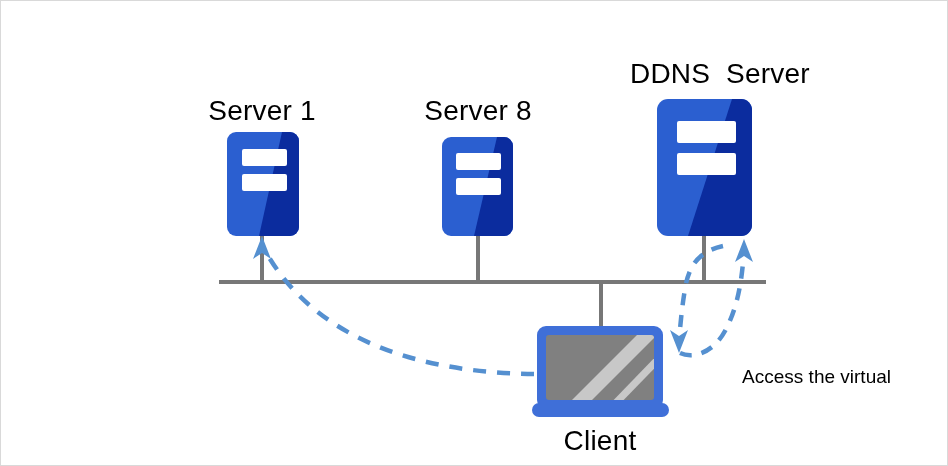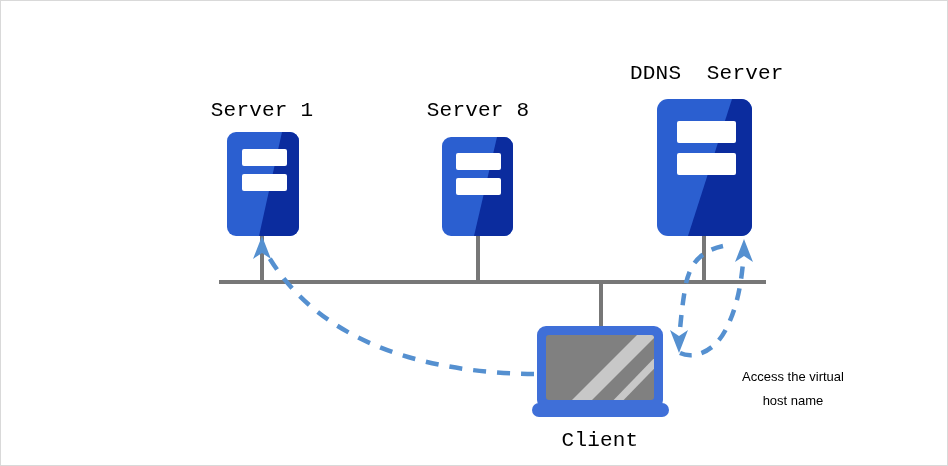--- a/index.html
+++ b/index.html
@@ -22,34 +22,34 @@
   #diagram-svg {
     position: absolute;
     left: 0;
     top: 0;
     width: 948px;
     height: 466px;
   }
   .node-label {
     position: absolute;
     color: #000000;
-    font-family: Liberation Mono, monospace;
-    font-size: 21px;
+    font-family: Liberation Sans, sans-serif;
+    font-size: 28px;
     line-height: 25px;
     text-align: center;
     white-space: pre;
     letter-spacing: 0.2px;
   }
   .annot-label {
     position: absolute;
     color: #000000;
     font-family: "Liberation Sans", sans-serif;
-    font-size: 13px;
+    font-size: 19px;
     line-height: 24px;
-    text-align: center;
+    text-align: right;
   }
 </style>
 </head>
 <body>
 
 <div id="canvas">
 
   <svg id="diagram-svg" viewBox="0 0 948 466">
     <defs>
 
@@ -130,16 +130,15 @@
   <div class="node-label" style="left:186px; top:97px; width:150px;text-align:center;">Server 1</div>
 
   <div class="node-label" style="left:402px; top:97px; width:150px;">Server 8</div>
 
   <div class="node-label" style="left:629px; top:60px; width:150px;">DDNS  Server</div>
 
   <div class="node-label" style="left:524px; top:419px; width:150px;margin-top:8px;">Client</div>
 
   <div class="annot-label" style="left:694px; top:364px; width:196px;">
     <div>Access the virtual</div>
-    <div>host name</div>
   </div>
 
 </div>
 
 </body></html>

